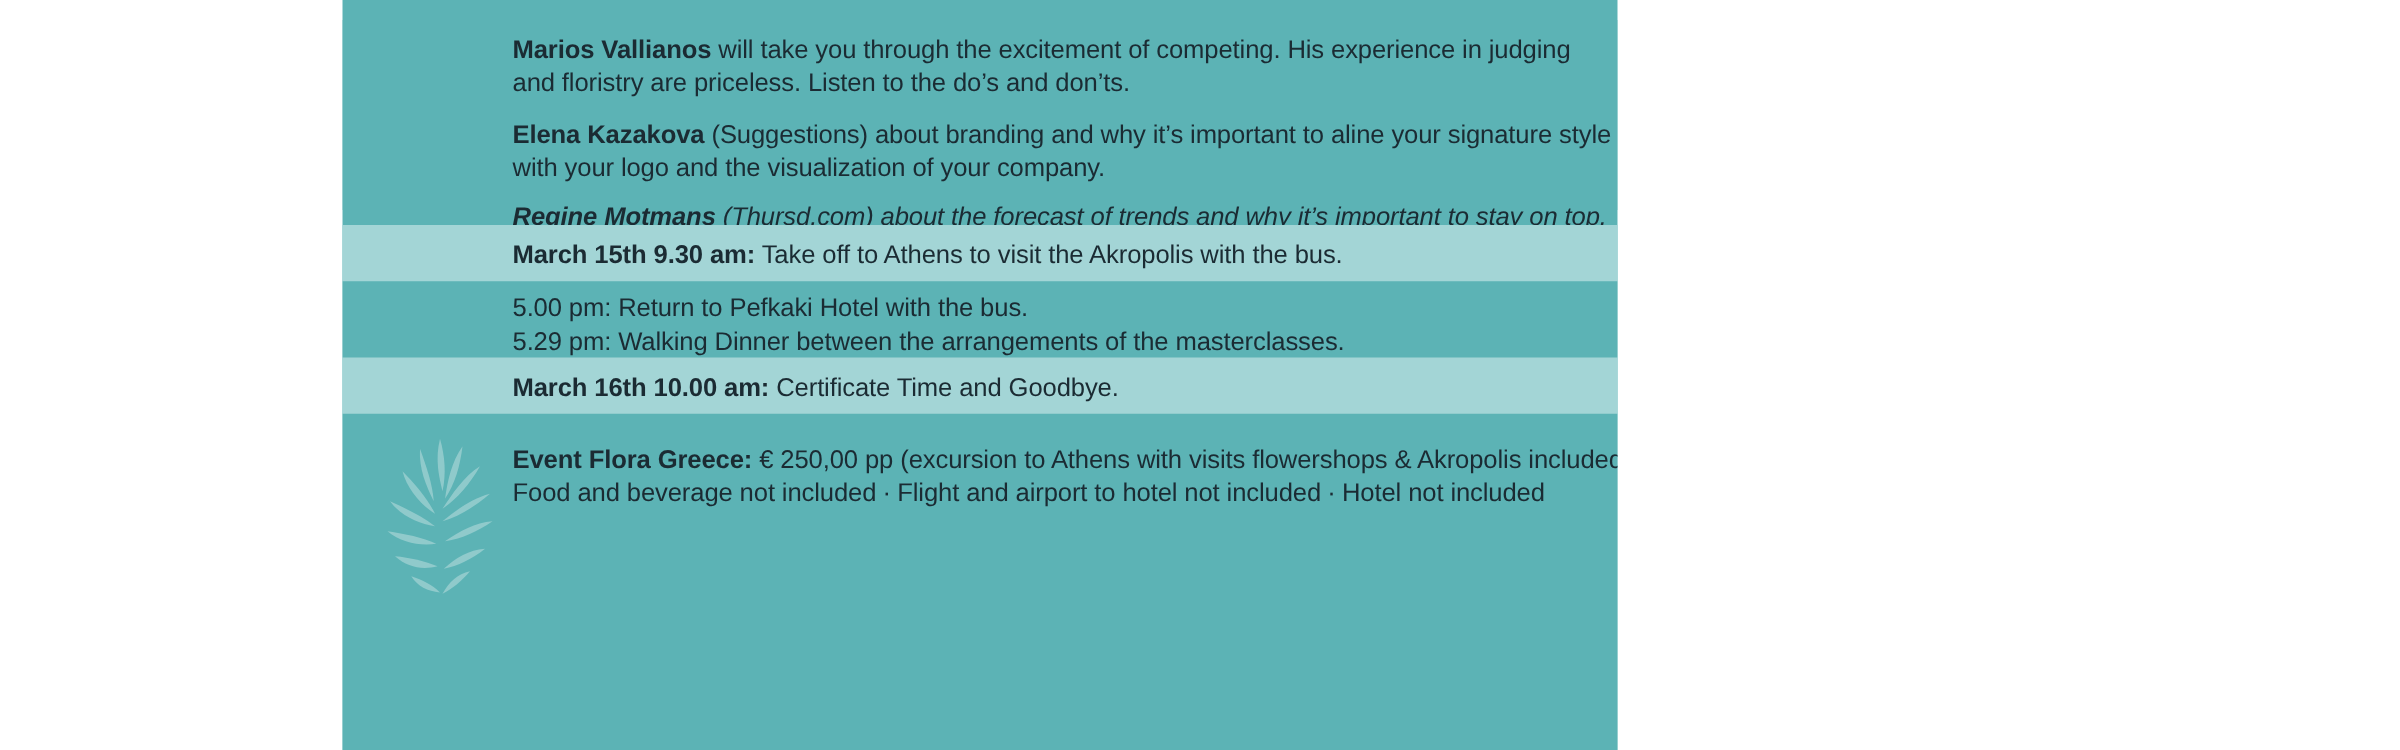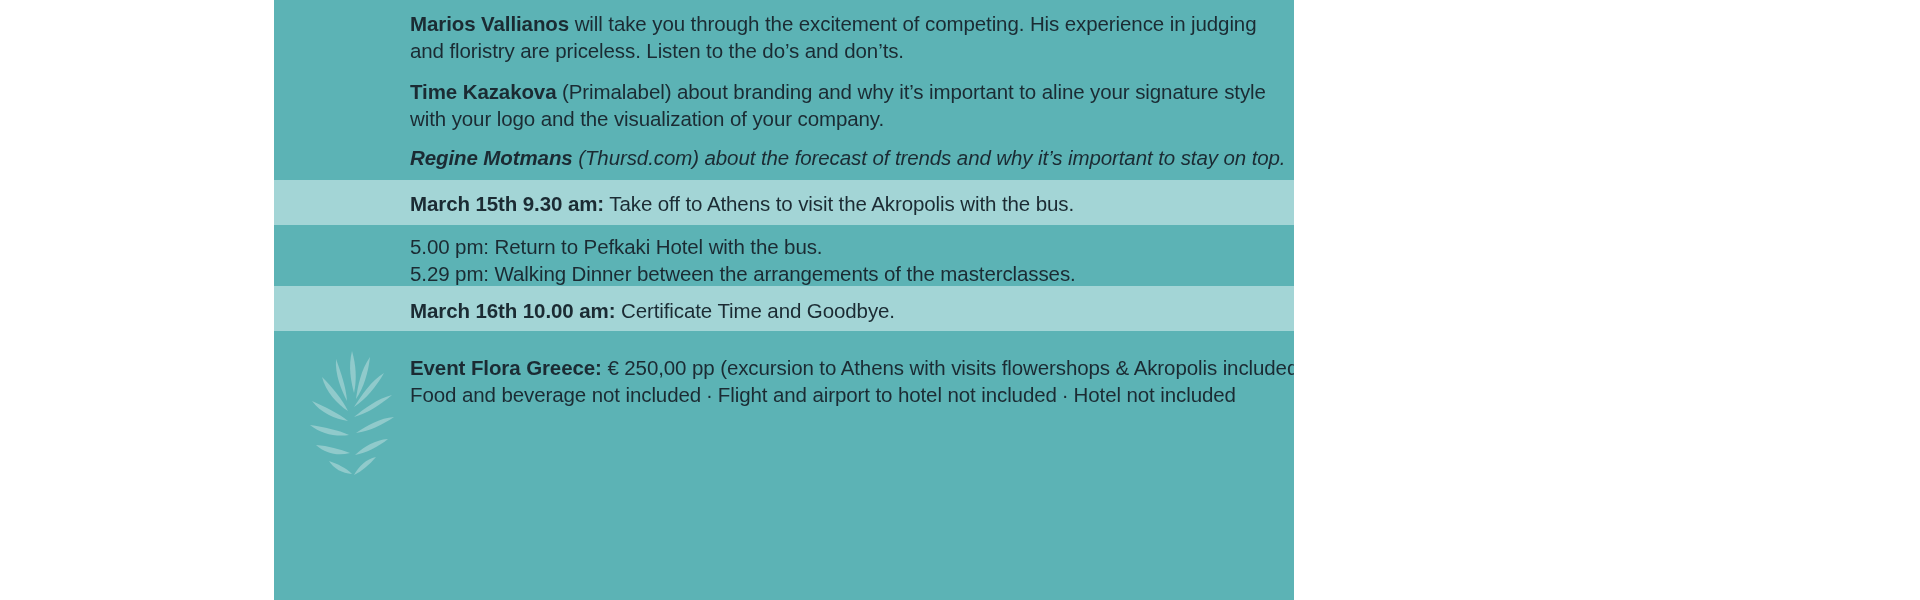--- a/index.html
+++ b/index.html
@@ -43,21 +43,21 @@
     font-size: 20.5px;
     line-height: 27px;
     letter-spacing: -0.1px;
     white-space: nowrap;
   }
   .txt b, .bold {
     font-weight: bold;
   }
 
   
-  #band-speakers   { top: 0px;   height: 152px; }
+  #band-speakers   { top: 16px;   height: 152px; }
   #band-march15    { top: 180px; height: 61px;  }
   #band-afternoon  { top: 225px; height: 61px;  }
   #band-march16    { top: 286px; height: 50px;  }
   #band-footer     { top: 331px; height: 269px; }
 
   .p-speaker-1 { position: absolute; left: 136px; top: 10px;  }
   .p-speaker-2 { position: absolute; left: 136px; top: 78px;  }
   .p-speaker-3 { position: absolute; left: 136px; top: 144px; font-style: italic; }
 
   .p-march15   { position: absolute; left: 136px; top: 10px;  }
@@ -90,21 +90,21 @@
     <div class="band band-dark" id="band-speakers">
       <div class="txt p-speaker-1">
         <span class="line">
           <b>Marios Vallianos</b><span> will take you through the excitement of competing. His experience in judging</span>
         </span>
         <span class="line">and floristry are priceless. Listen to the do’s and don’ts.</span>
       </div>
 
       <div class="txt p-speaker-2">
         <span class="line">
-          <b>Time Kazakova</b><span> (Primalabel) about branding and why it’s important to aline your signature style</span>
+          <b>Elena Kazakova</b><span> (Suggestions) about branding and why it’s important to aline your signature style</span>
         </span>
         <span class="line">with your logo and the visualization of your company.</span>
       </div>
 
       <div class="txt p-speaker-3">
         <span class="line">
           <b>Regine Motmans</b><span> (Thursd.com) about the forecast of trends and why it’s important to stay on top.</span>
         </span>
       </div>
     </div>

